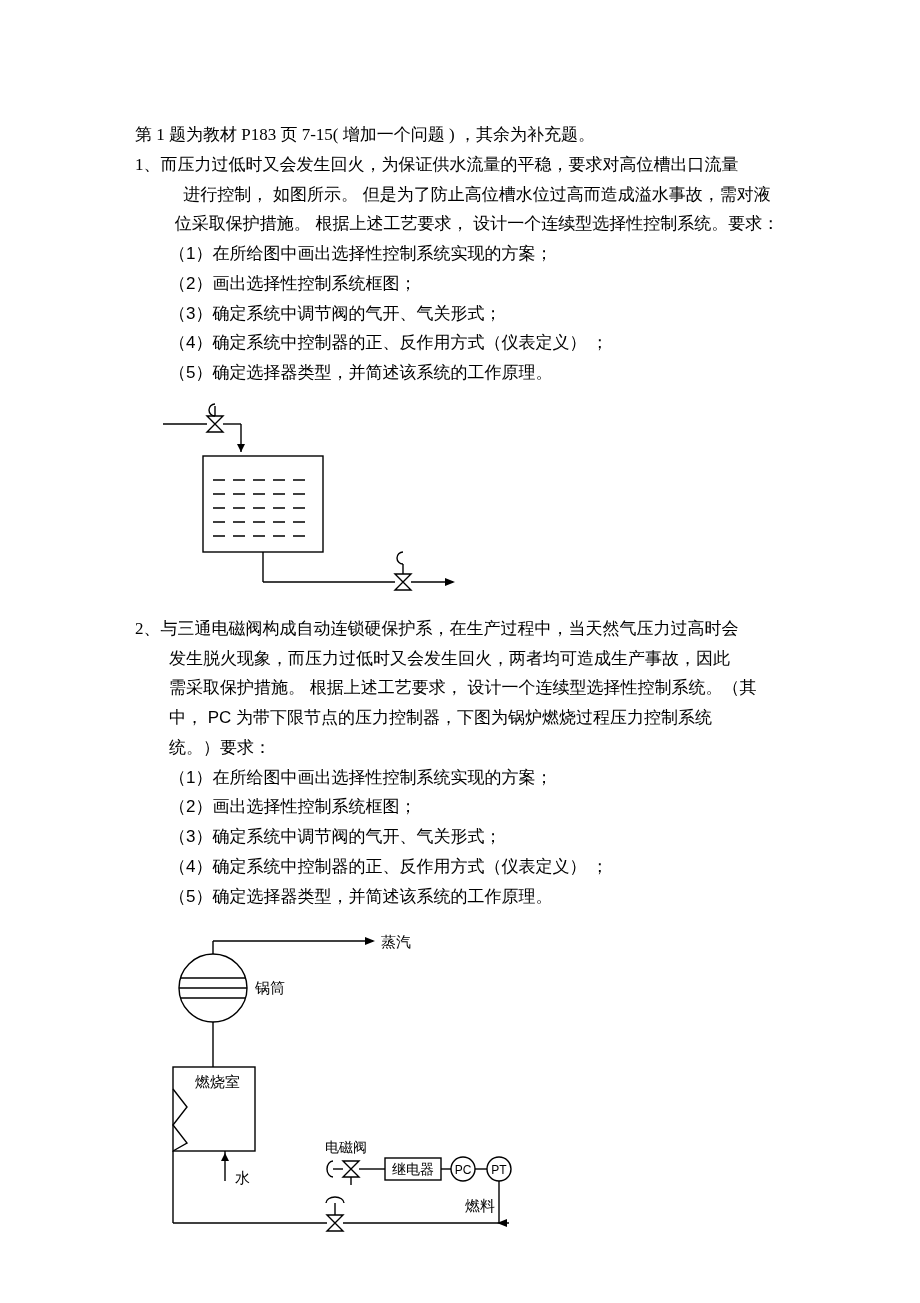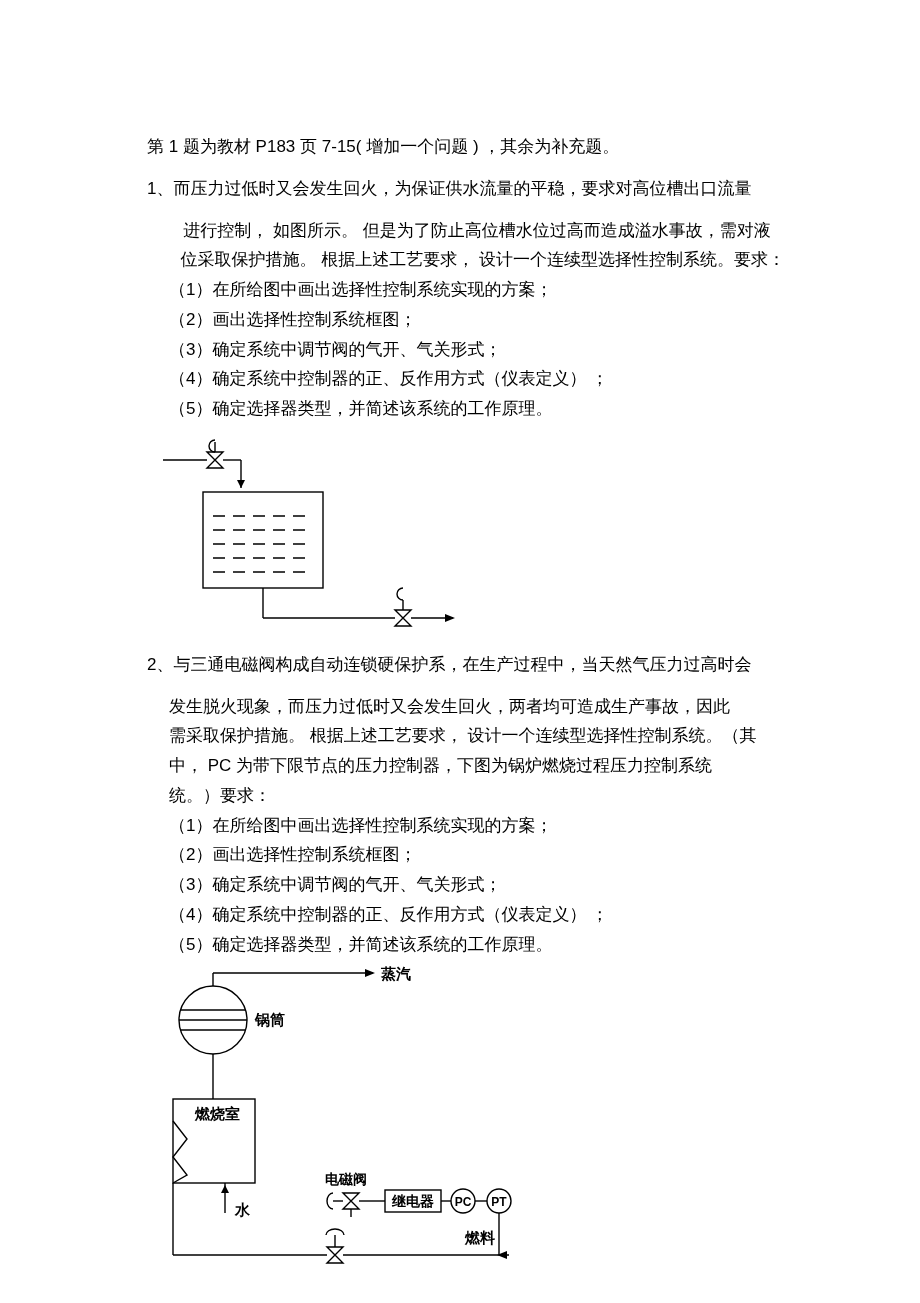--- a/index.html
+++ b/index.html
@@ -16,59 +16,60 @@
       min-height: 1303px;
       box-sizing: border-box;
       padding: 120px 135px 120px 135px;
       position: relative;
     }
     .title {
       font-size: 18.5px;
       margin-bottom: 10px;
     }
     .para {
-      margin: 12px;
+      margin: 0;
+      font-family: Liberation Serif, serif;
     }
     .indent1 {
       padding-left: 26px;
       text-indent: -26px;
     }
     .sub {
       padding-left: 34px;
       text-indent: 0;
     }
     .sub-line {
       padding-left: 34px;
     }
     svg {
       display: block;
     }
     .group {
       margin-bottom: 4px;
     }
     .svg-wrap1 { margin: 6px 0 14px 28px; }
-    .svg-wrap2 { margin: 6px 0 0 28px; font-weight: bold; }
+    .svg-wrap2 { margin: 22px 0 0 28px; }
   </style>
 </head>
 <body>
 
 <div class="page">
 
 
   <p class="para">第 1 题为教材 P183 页 7-15( 增加一个问题 ) ，其余为补充题。</p>
 
   <div class="group">
     <div class="para indent1">
       <span>1、</span><span>而压力过低时又会发生回火，为保证供水流量的平稳，要求对高位槽出口流量</span>
     </div>
     <div class="sub" style="display:flex;justify-content:center">
       <span>进行控制， 如图所示。 但是为了防止高位槽水位过高而造成溢水事故，</span>
       <span>需对液</span>
     </div>
-    <div class="sub" style="display:flex;justify-content:flex-end">
+    <div class="sub" style="display:flex;justify-content:center">
       <span>位采取保护措施。 根据上述工艺要求， 设计一个连续型选择性控制系统。</span>
       <span>要求：</span>
     </div>
     <div class="sub-line">（1）在所给图中画出选择性控制系统实现的方案；</div>
     <div class="sub-line">（2）画出选择性控制系统框图；</div>
     <div class="sub-line">（3）确定系统中调节阀的气开、气关形式；</div>
     <div class="sub-line">（4）确定系统中控制器的正、反作用方式（仪表定义）    ；</div>
     <div class="sub-line">（5）确定选择器类型，并简述该系统的工作原理。</div>
   </div>
 

